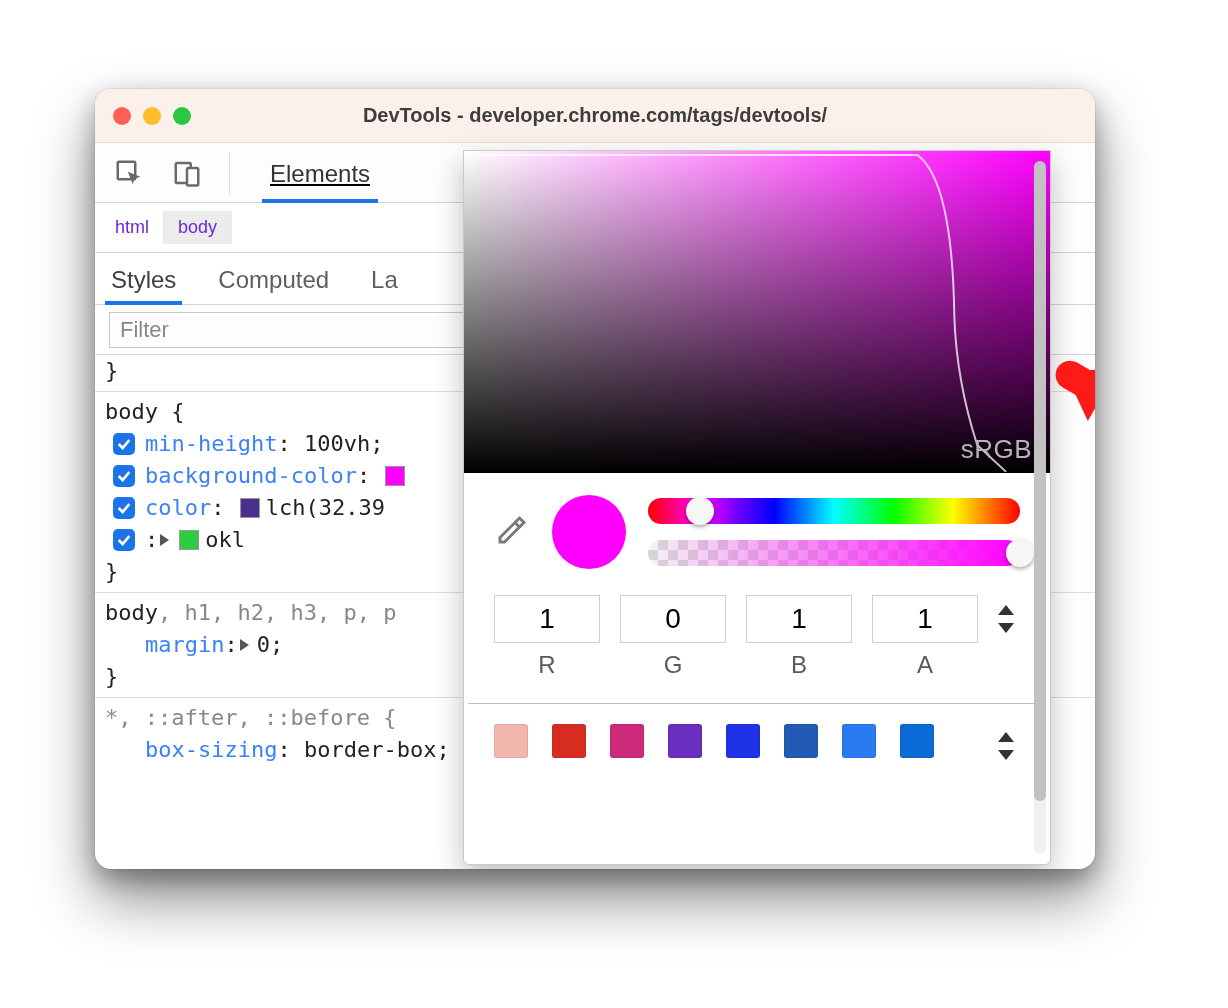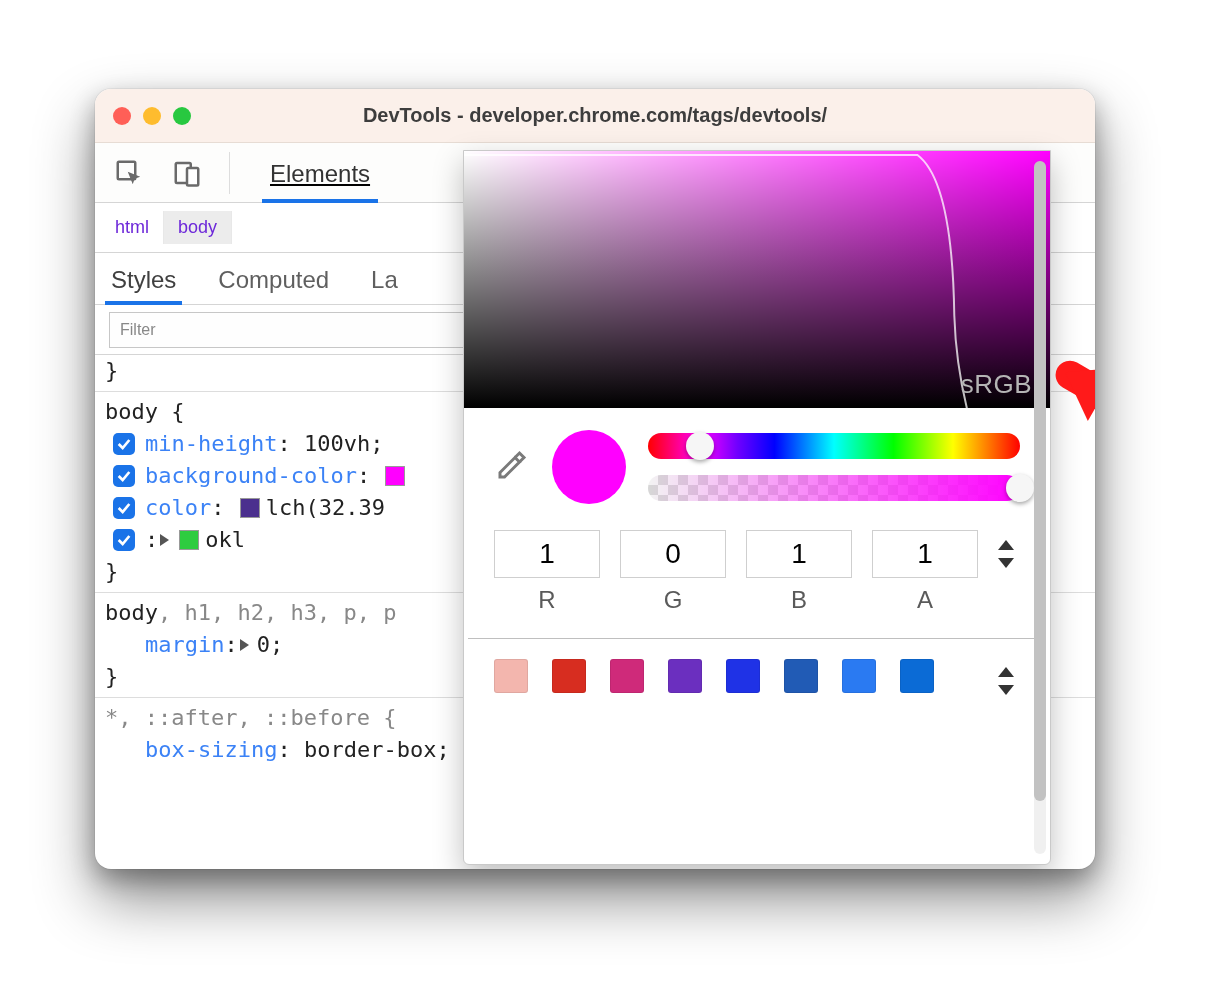--- a/index.html
+++ b/index.html
@@ -111,21 +111,21 @@
     content:""; position:absolute; left:0; right:0; bottom:-1px; height:4px; background:#1a73e8;
   }
 
   
   .filter-bar {
     height:50px; border-bottom:1px solid #d5d5d5;
     display:flex; align-items:center; padding-left: 14px;
     background:#fff;
   }
   .filter-input {
-    width: 360px; height:36px; font-size:16px; color:#888;
+    width: 360px; height:36px; font-size:22px; color:#888;
     border:1px solid #c7c7c7; padding: 14px 10px;
     background:#fefefe;
     display:flex; align-items:center;
   }
 
   
   .rules {
     font-family: Menlo, Consolas, monospace;
     font-size: 22px;
     line-height: 32px;
@@ -168,21 +168,21 @@
     position:absolute; right:4px; top:10px; bottom:10px; width:12px;
     background: rgba(180,180,180,0.20); border-radius:6px;
   }
   .scrollbar-thumb {
     position:absolute; right:4px; top:10px; width:12px; height:640px;
     background: #c2c2c2; border-radius:6px;
   }
 
   .spectrum {
     position:relative;
-    height: 257px;
+    height: 322px;
     overflow:hidden;
   }
   .spec-hue { position:absolute; inset:0; background:#ff00ff; }
   .spec-white { position:absolute; inset:0; background: linear-gradient(90deg,#fff 0%, rgba(255,255,255,0) 100%); }
   .spec-black { position:absolute; inset:0; background: linear-gradient(180deg, rgba(0,0,0,0) 0%, #000 100%); }
   .spec-label {
     position:absolute; right:18px; bottom:8px;
     font-size: 26px; color:#b5b5b5; font-weight:400;
     letter-spacing: 0.5px;
   }

